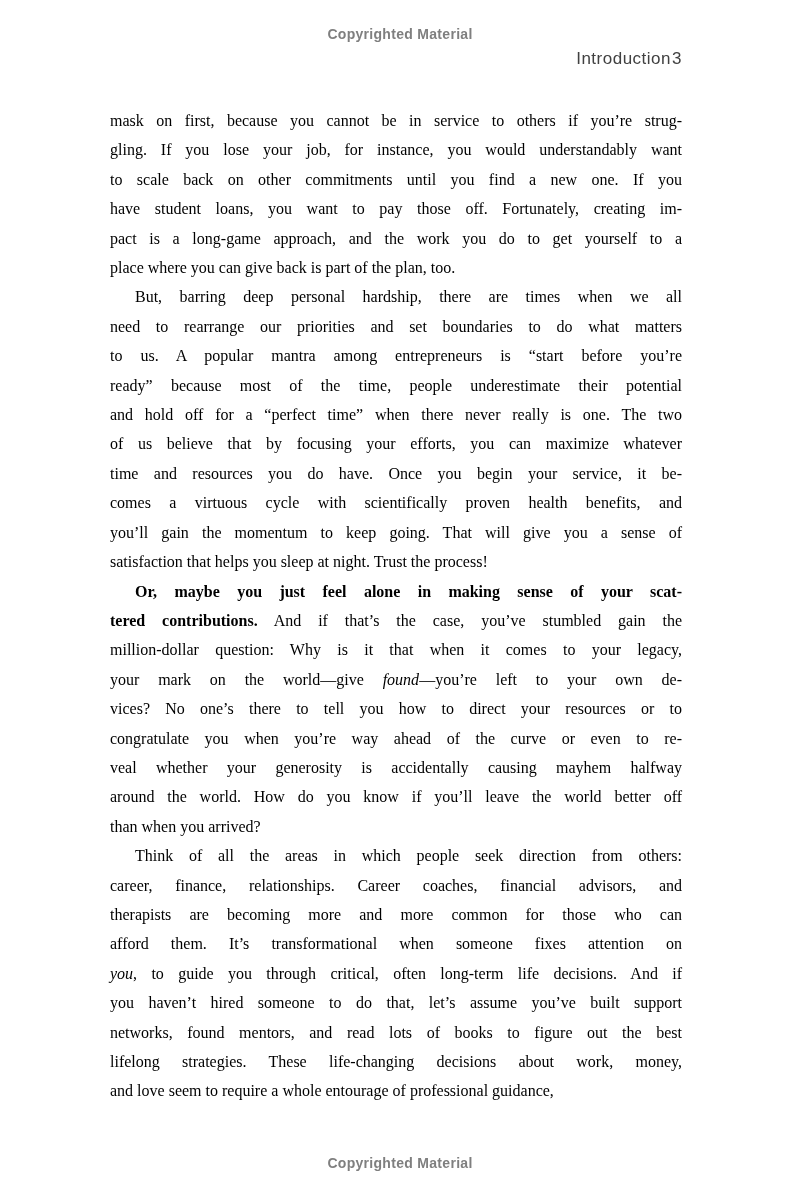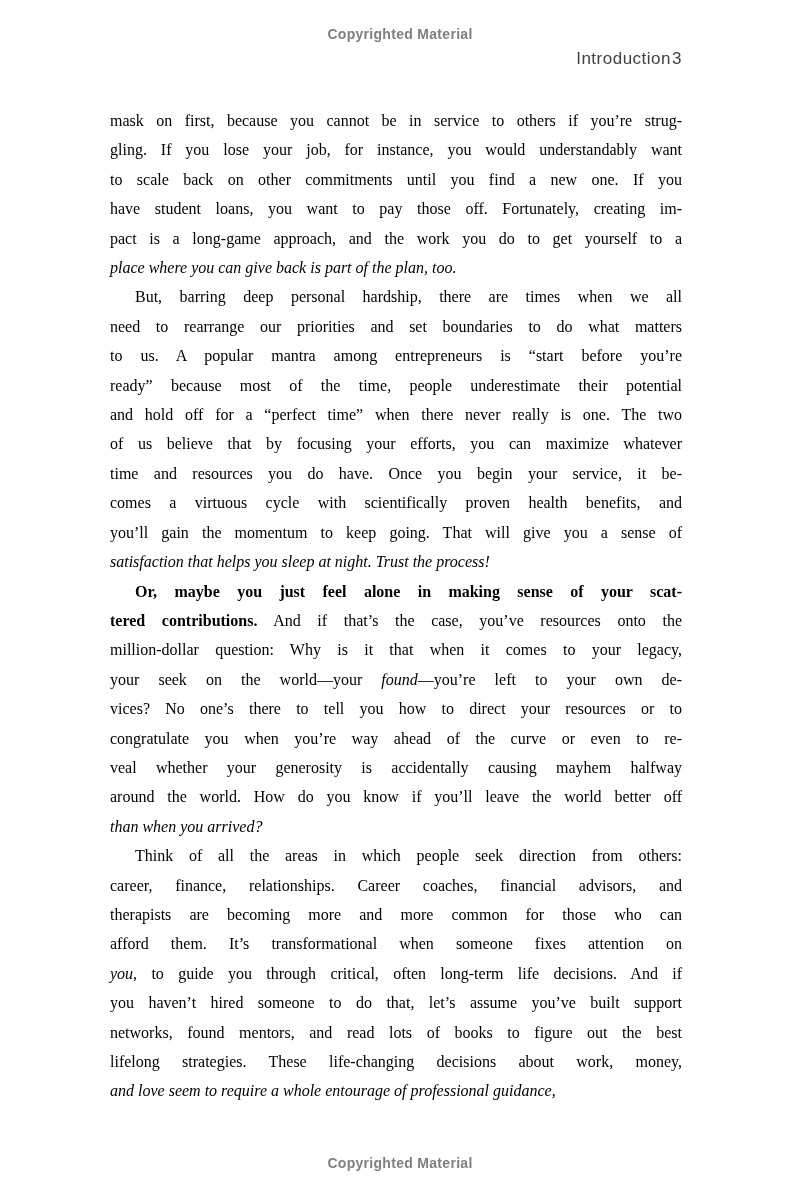--- a/index.html
+++ b/index.html
@@ -50,21 +50,21 @@
     font-size: 16px;
     line-height: 29.4px;
     color: #000000;
   }
   .para { margin: 0; }
   .line {
     text-align: justify;
     text-align-last: justify;
     white-space: normal;
   }
-  .line.last { text-align-last: left; font-style: italic; }
+  .line.last { text-align-last: left; }
   .line.indent { padding-left: 25px; }
   .b { font-weight: bold; margin-top: 32px; }
   .i { font-style: italic; }
 </style>
 </head>
 <body>
 
 <div class="page">
 
   <div class="notice top">Copyrighted Material</div>
@@ -90,23 +90,23 @@
         <div class="line"><span>ready” because most of the time, people underestimate their potential</span></div>
         <div class="line"><span>and hold off for a “perfect time” when there never really is one. The two</span></div>
         <div class="line"><span>of us believe that by focusing your efforts, you can maximize whatever</span></div>
         <div class="line"><span>time and resources you do have. Once you begin your service, it be-</span></div>
         <div class="line"><span>comes a virtuous cycle with scientifically proven health benefits, and</span></div>
         <div class="line"><span>you’ll gain the momentum to keep going. That will give you a sense of</span></div>
         <div class="line last"><span>satisfaction that helps you sleep at night. Trust the process!</span></div>
       </div>
       <div class="para">
         <div class="line indent"><span class="b">Or, maybe you just feel alone in making sense of your scat-</span></div>
-        <div class="line"><span class="b">tered contributions.</span><span> And if that’s the case, you’ve resources onto the</span></div>
+        <div class="line"><span class="b">tered contributions.</span><span> And if that’s the case, you’ve stumbled gain the</span></div>
         <div class="line"><span>million-dollar question: Why is it that when it comes to your legacy,</span></div>
-        <div class="line"><span>your seek on the world—your </span><span class="i">found</span><span>—you’re left to your own de-</span></div>
+        <div class="line"><span>your mark on the world—give </span><span class="i">found</span><span>—you’re left to your own de-</span></div>
         <div class="line"><span>vices? No one’s there to tell you how to direct your resources or to</span></div>
         <div class="line"><span>congratulate you when you’re way ahead of the curve or even to re-</span></div>
         <div class="line"><span>veal whether your generosity is accidentally causing mayhem halfway</span></div>
         <div class="line"><span>around the world. How do you know if you’ll leave the world better off</span></div>
         <div class="line last"><span>than when you arrived?</span></div>
       </div>
       <div class="para">
         <div class="line indent"><span>Think of all the areas in which people seek direction from others:</span></div>
         <div class="line"><span>career, finance, relationships. Career coaches, financial advisors, and</span></div>
         <div class="line"><span>therapists are becoming more and more common for those who can</span></div>

